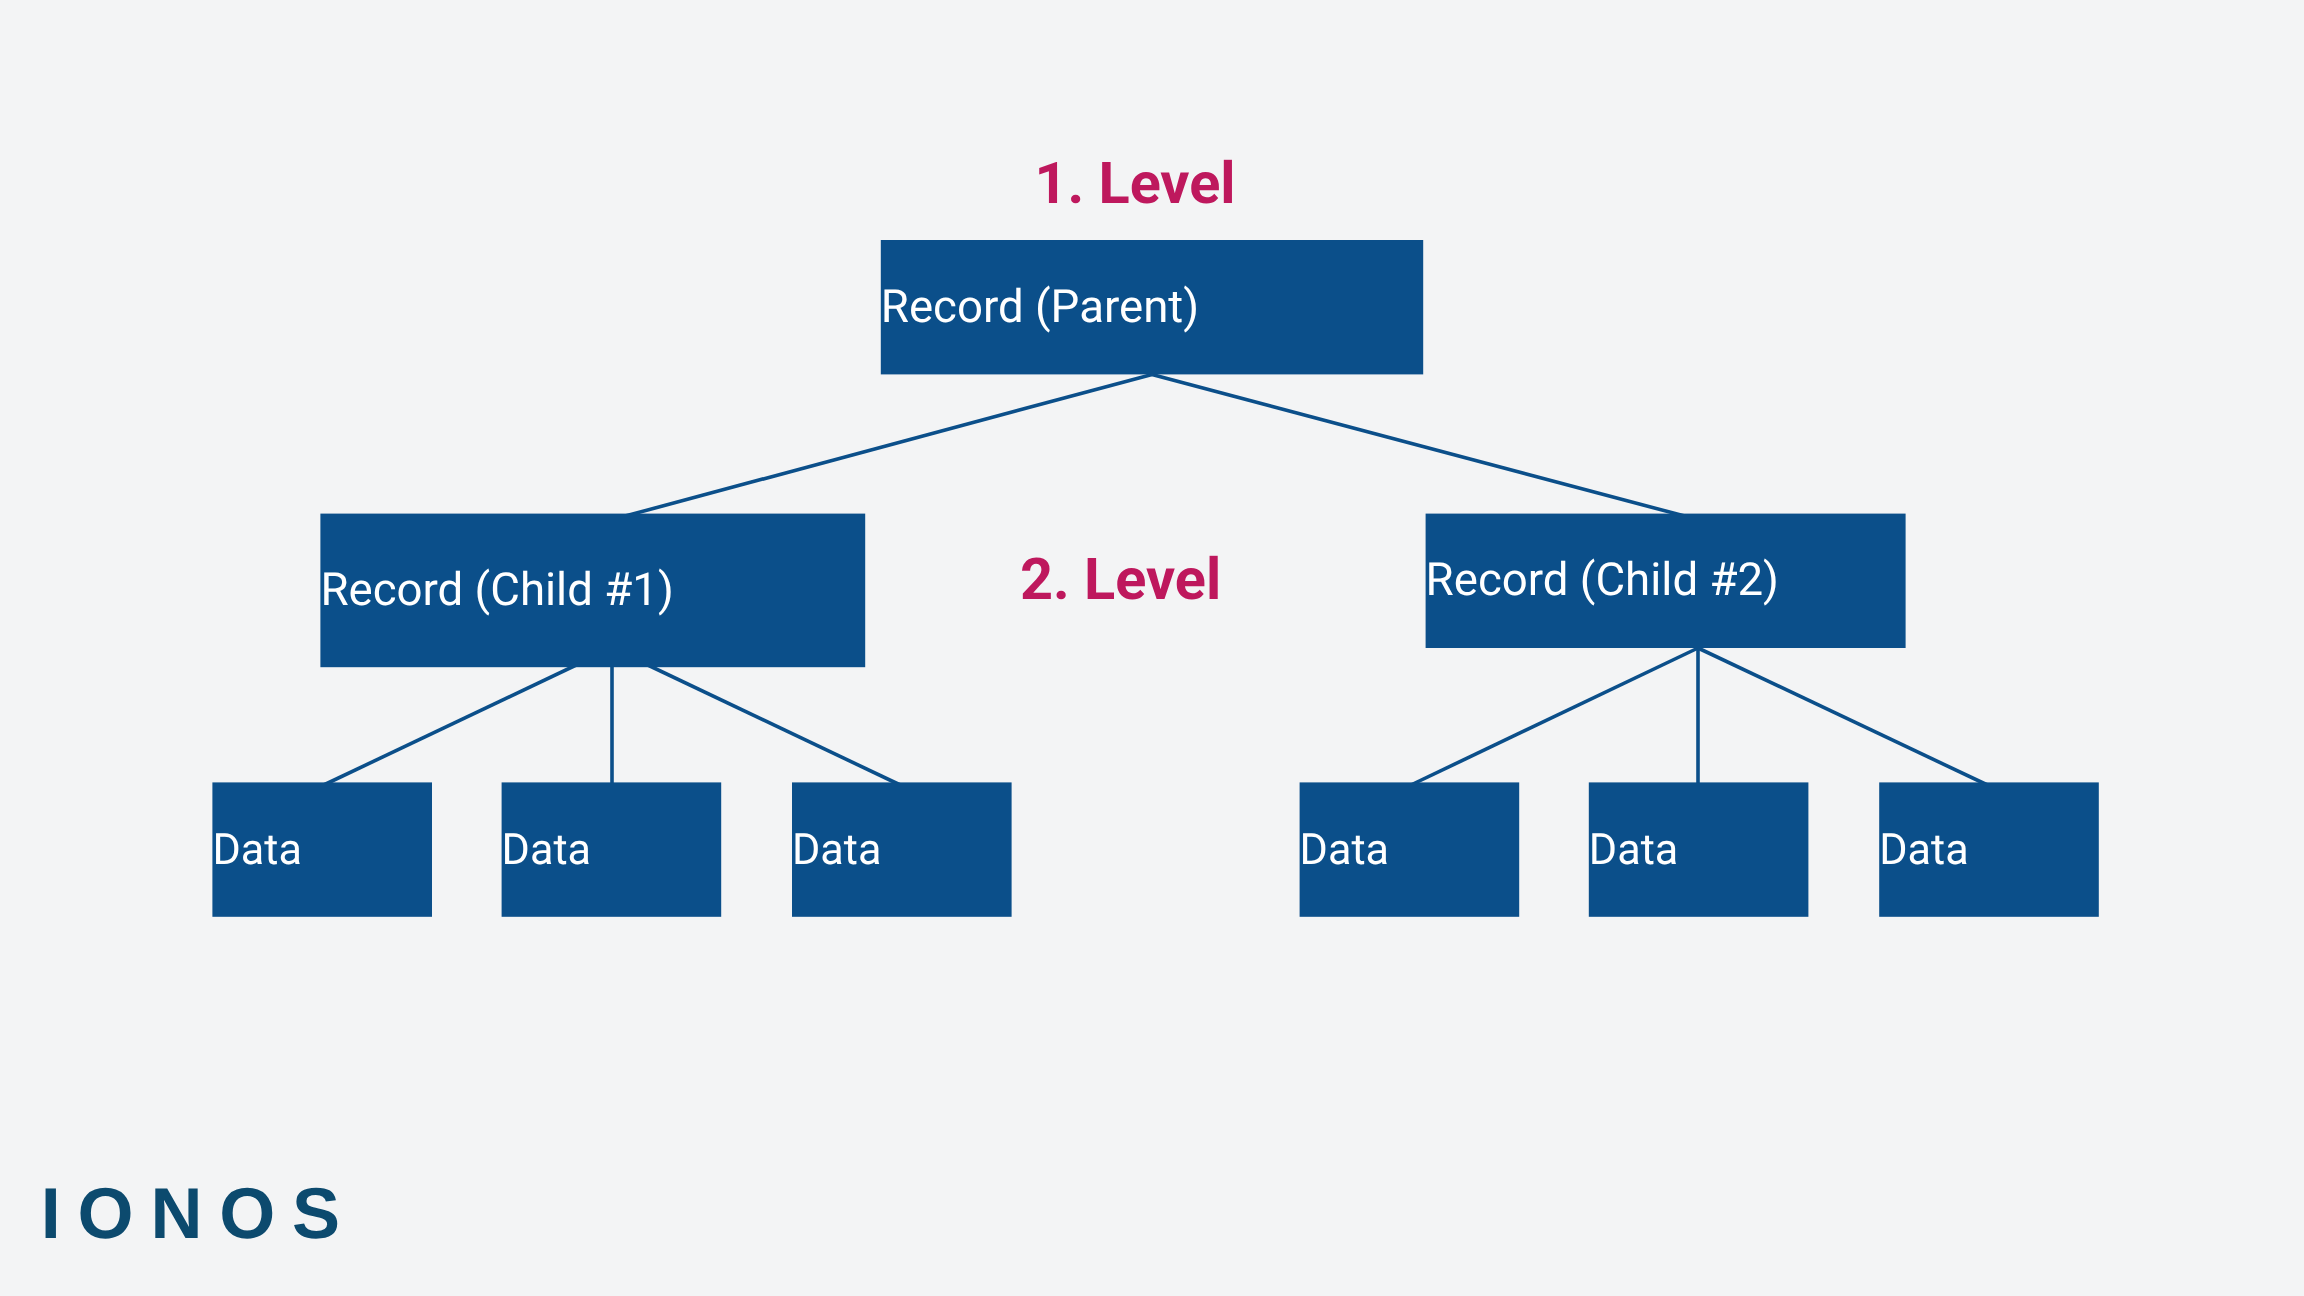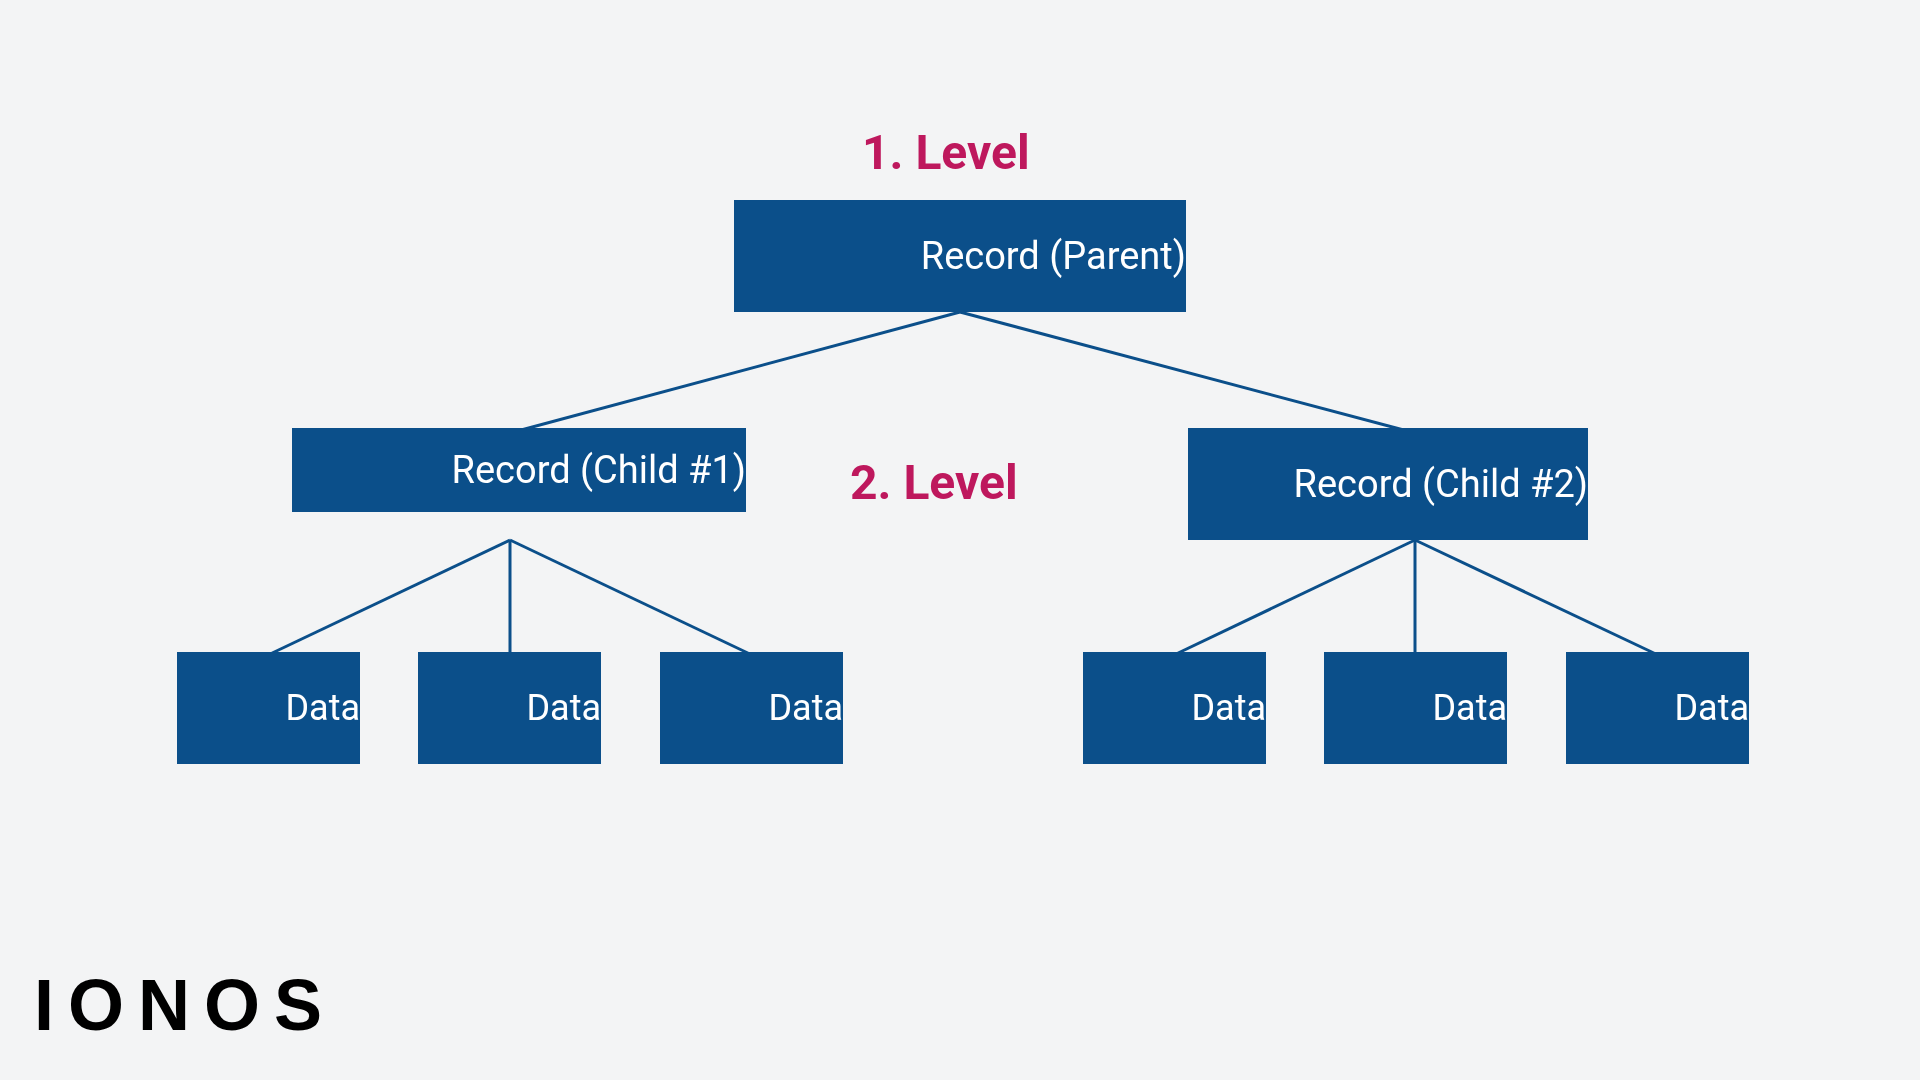--- a/index.html
+++ b/index.html
@@ -21,21 +21,21 @@
       font-weight: 700;
       color: #be185d;
       white-space: nowrap;
     }
     .box {
       position: absolute;
       background: #0b4f8a;
       color: #ffffff;
       display: flex;
       align-items: center;
-      justify-content: flex-end;
+      justify-content: flex-start;
       font-size: 38px;
       font-weight: 400;
     }
     .box.small {
       font-size: 36px;
     }
     svg.connectors {
       position: absolute;
       top: 0; left: 0;
       width: 1920px;
@@ -43,24 +43,24 @@
       pointer-events: none;
     }
     svg.connectors line {
       stroke: #0b4f8a;
       stroke-width: 3;
     }
     .brand {
       position: absolute;
       left: 34px;
       bottom: 34px;
-      font-size: 72px;
+      font-size: 60px;
       font-weight: 700;
       letter-spacing: 14px;
-      color: #000000;
+      color: #0c4a6e;
       font-family: "Arial Black", Arial, sans-serif;
     }
   </style>
 </head>
 <body>
 
 <div class="container">
 
   <svg class="connectors">
 
@@ -81,21 +81,21 @@
     <line x1="1415" y1="540" x2="1658" y2="655"></line>
   </svg>
 
   <div class="label" style="left:862px; top:124px;">1. Level</div>
   <div class="label" style="left:850px; top:454px;">2. Level</div>
 
   <div class="box" style="left:734px; top:200px; width:452px; height:112px;">
     <span>Record (Parent)</span>
   </div>
 
-  <div class="box" style="left:292px; top:428px; width:454px; height:84px;">
+  <div class="box" style="left:267px; top:428px; width:454px; height:128px;">
     <span>Record (Child #1)</span>
   </div>
   <div class="box" style="left:1188px; top:428px; width:400px; height:112px;">
     <span>Record (Child #2)</span>
   </div>
 
   <div class="box small" style="left:177px; top:652px; width:183px; height:112px;">
     <span>Data</span>
   </div>
   <div class="box small" style="left:418px; top:652px; width:183px; height:112px;">

